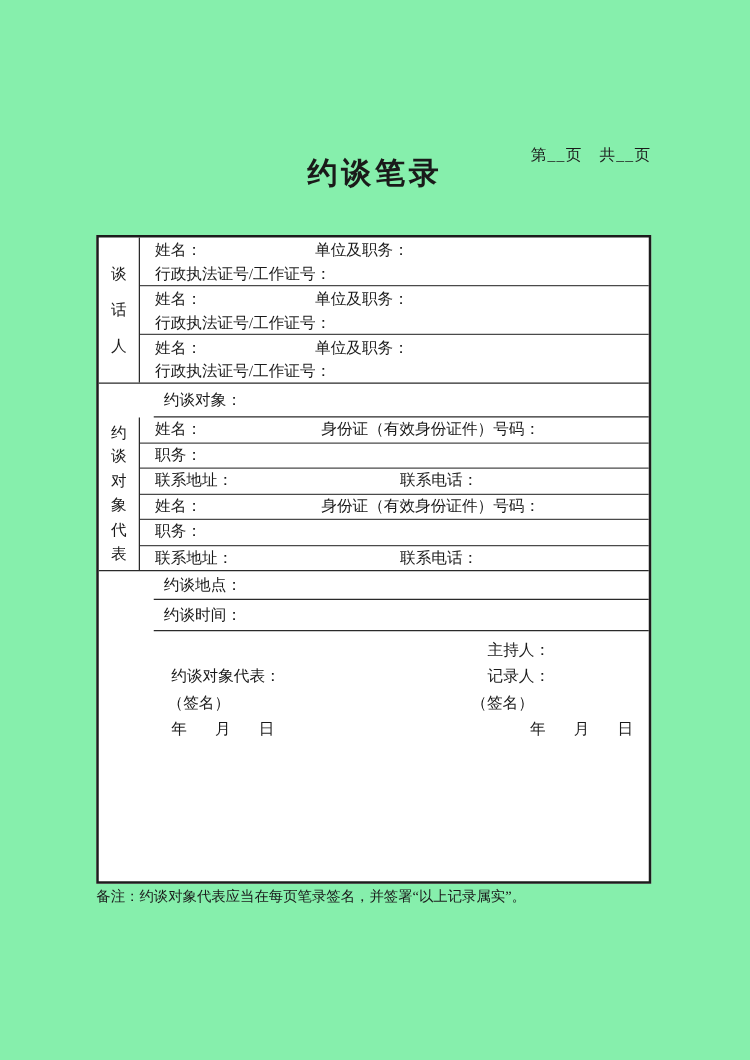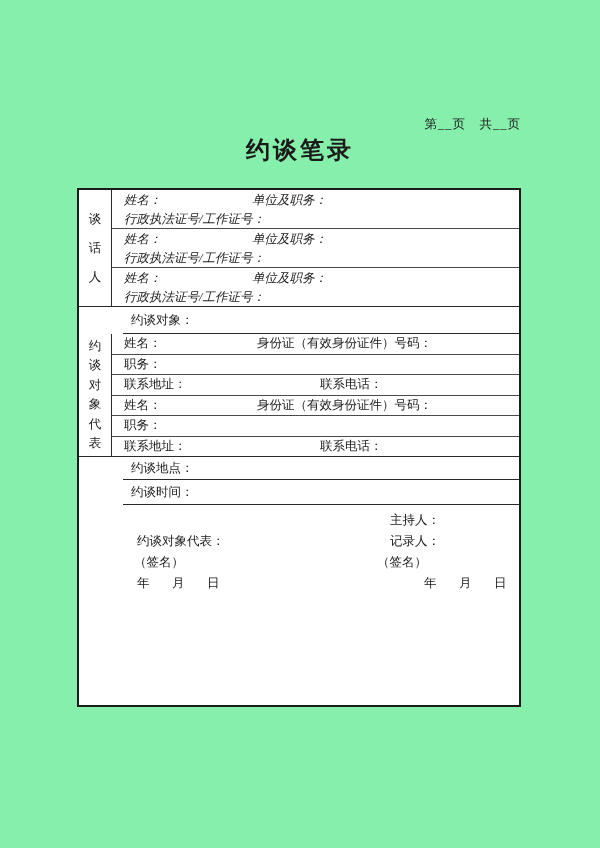--- a/index.html
+++ b/index.html
@@ -6,38 +6,38 @@
   html,body { background:#888; }
   .page {
     position:relative; width:600px; height:848px; background:#86efac;
     font-family:"Liberation Serif","DejaVu Serif",serif; color:#1a1a1a;
     margin:0 auto; overflow:hidden;
   }
   .page-indicator {
     position:absolute; top:116px; right:79px; font-size:12.5px; letter-spacing:1px;
   }
   .doc-title {
-    position:absolute; top:134px; left:0; width:100%; text-align:center;
+    position:absolute; top:122px; left:0; width:100%; text-align:center;
     font-size:24px; font-weight:bold; letter-spacing:3px;
   }
   .form-table {
     position:absolute; left:77px; top:188px; width:444px; height:519px;
     border:2px solid #1c1c1c; font-size:12.5px; background:#fff;
   }
   .trow { border-bottom:1px solid #2a2a2a; }
   .section { display:flex; }
   .label-col {
     width:33px; border-right:1px solid #2a2a2a; display:flex;
     flex-direction:column; justify-content:center; align-items:center;
   }
   .label-col.big span { line-height:29px; }
   .label-col.small span { line-height:19.5px; }
   .content-col { flex:1; display:flex; flex-direction:column; min-width:0; }
   .sec-interviewer { height:117px; }
-  .dual-row { flex:1; padding:1px 0 0 12px;font-style:italic; }
+  .dual-row { flex:1; padding:1px 0 0 12px; }
   .dual-row + .dual-row { border-top:1px solid #4a4a4a; }
   .dual-row .tline { line-height:18.5px; white-space:nowrap; }
   .w-name { display:inline-block; width:128px; }
   .row-subject { height:27px; }
   .full-row { display:flex; align-items:center; padding-left:8px; white-space:nowrap;margin-left:44px; }
   .sec-rep { height:123px; }
   .rep-row { flex:1; display:flex; align-items:center; padding-left:12px; white-space:nowrap; }
   .rep-row + .rep-row { border-top:1px solid #4a4a4a;align-items:center; }
   .w-rep-name { display:inline-block; width:133px; }
   .w-rep-addr { display:inline-block; width:196px; }
@@ -164,14 +164,15 @@
         <span class="sig-note-right">（签名）</span>
       </div>
       <div class="sig-line">
         <span class="sig-date-left">年　月　日</span>
         <span class="sig-date-right">年　月　日</span>
       </div>
     </div>
 
   </div>
 
+  <div class="footnote">备注：约谈对象代表应当在每页笔录签名，并签署“以上记录属实”。</div>
 
 </div>
 
 </body></html>

